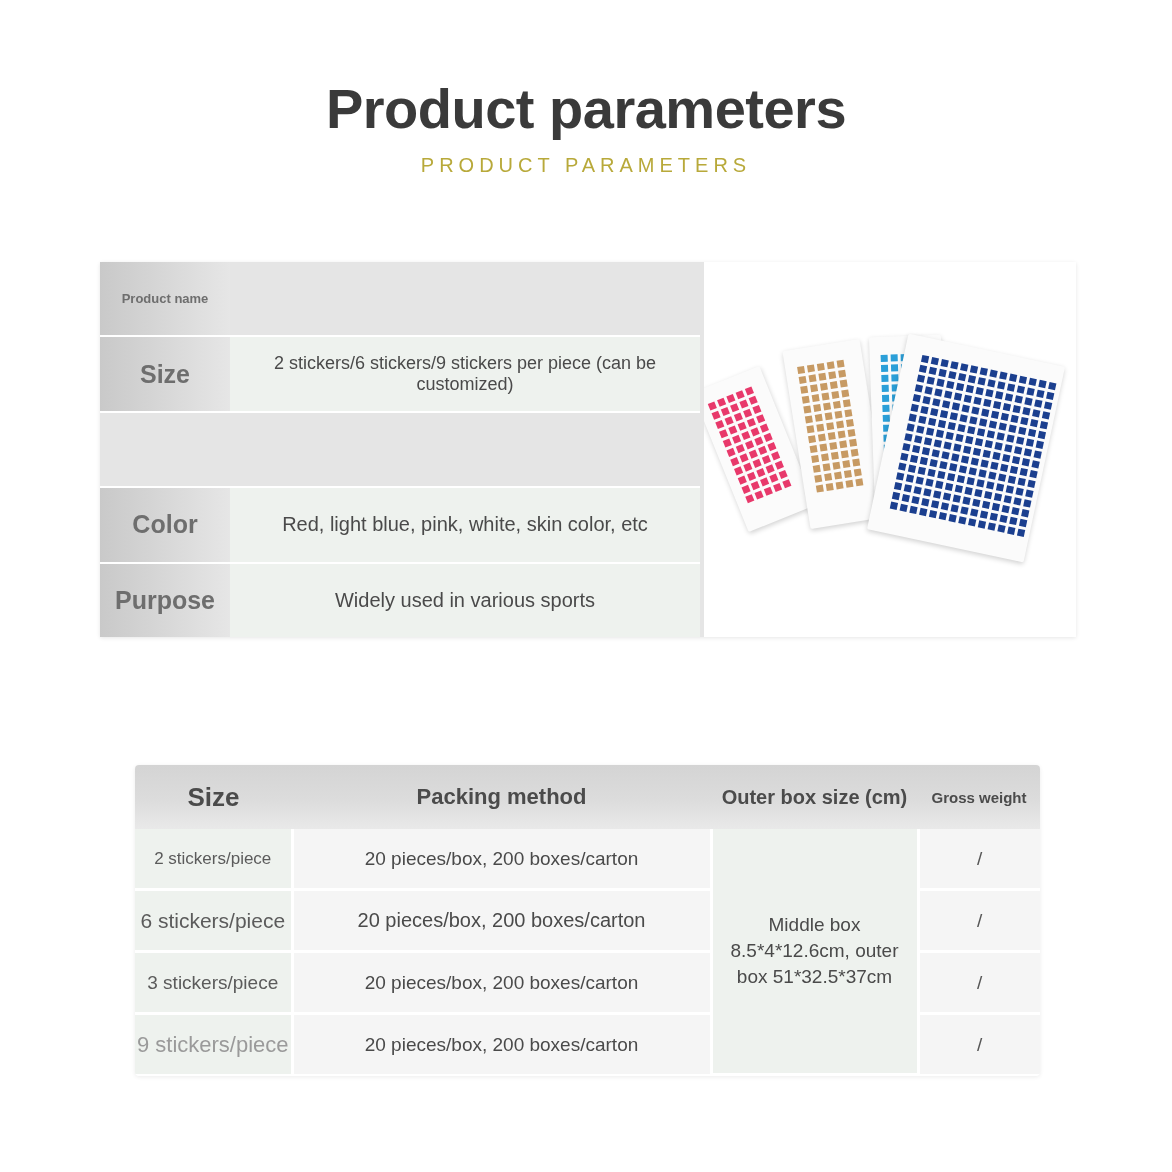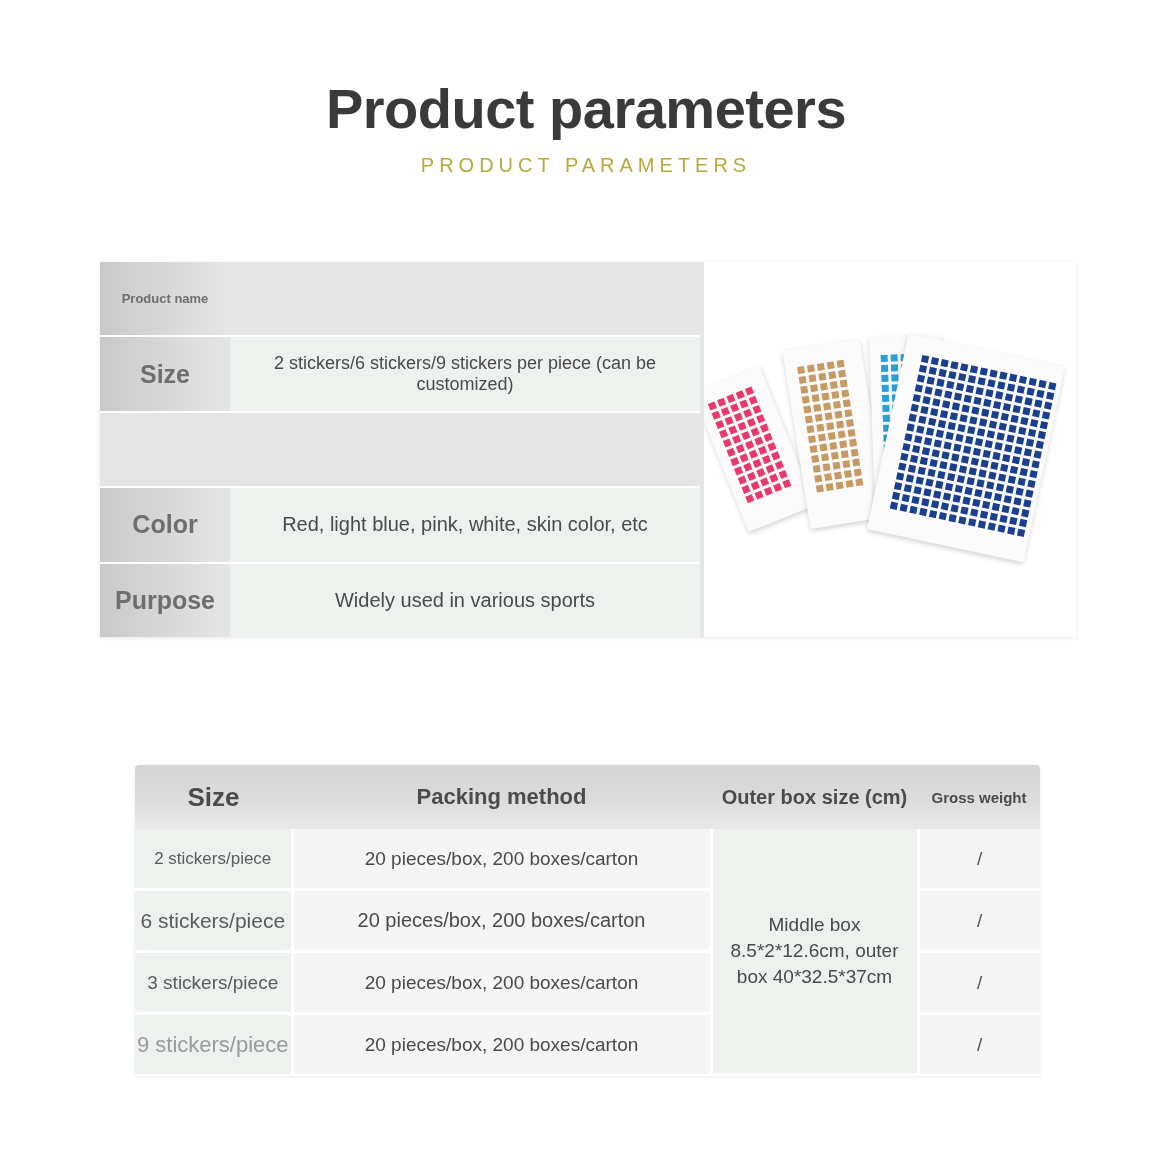--- a/index.html
+++ b/index.html
@@ -671,21 +671,21 @@
         <th class="h-size">Size</th>
         <th class="h-pack">Packing method</th>
         <th class="h-outer">Outer box size (cm)</th>
         <th class="h-gross">Gross weight</th>
       </tr>
     </thead>
     <tbody>
       <tr class="p0">
         <td class="c-size">2 stickers/piece</td>
         <td class="c-pack">20 pieces/box, 200 boxes/carton</td>
-        <td class="c-outer" rowspan="4">Middle box 8.5*2*12.6cm, outer box 40*32.5*37cm</td>
+        <td class="c-outer" rowspan="4">Middle box 8.5*4*12.6cm, outer box 51*32.5*37cm</td>
         <td class="c-gross">/</td>
       </tr>
       <tr class="p1">
         <td class="c-size">6 stickers/piece</td>
         <td class="c-pack">20 pieces/box, 200 boxes/carton</td>
         <td class="c-gross">/</td>
       </tr>
       <tr class="p2">
         <td class="c-size">3 stickers/piece</td>
         <td class="c-pack">20 pieces/box, 200 boxes/carton</td>

